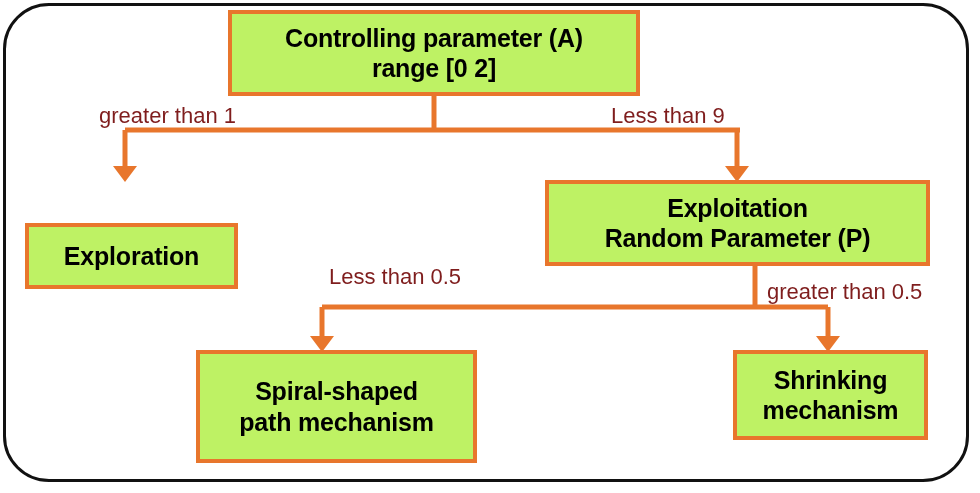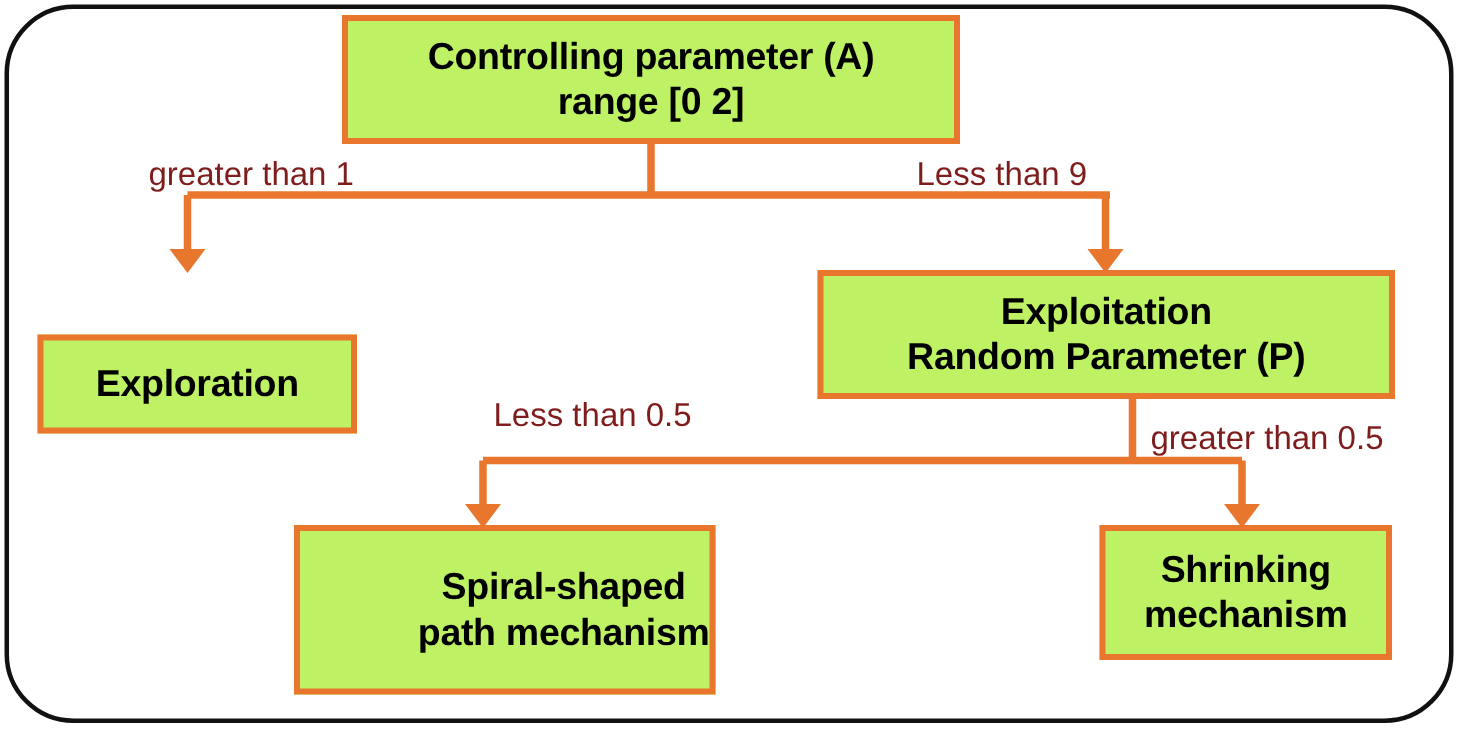--- a/index.html
+++ b/index.html
@@ -40,21 +40,21 @@
     color: #000000;
     font-weight: bold;
     line-height: 1.22;
     letter-spacing: -0.2px;
   }
   .node .label { display: block; white-space: pre-line; }
 
   #node-controlling { left: 228px; top: 10px;  width: 412px; height: 86px;  font-size: 25px; }
   #node-exploration { left: 25px;  top: 180px; width: 213px; height: 66px;  font-size: 25px; margin-top: 43px; }
   #node-exploitation{ left: 545px; top: 180px; width: 385px; height: 86px;  font-size: 25px; }
-  #node-spiral      { left: 196px; top: 350px; width: 281px; height: 113px; font-size: 25px; justify-content: flex-end; }
+  #node-spiral      { left: 196px; top: 350px; width: 281px; height: 113px; font-size: 25px; }
   #node-shrinking   { left: 733px; top: 350px; width: 195px; height: 90px; font-size: 25px; }
 
   
   .edge-label {
     position: absolute;
     color: #7f1d1d;
     font-size: 22px;
     font-weight: normal;
     white-space: nowrap;
     line-height: 1;

